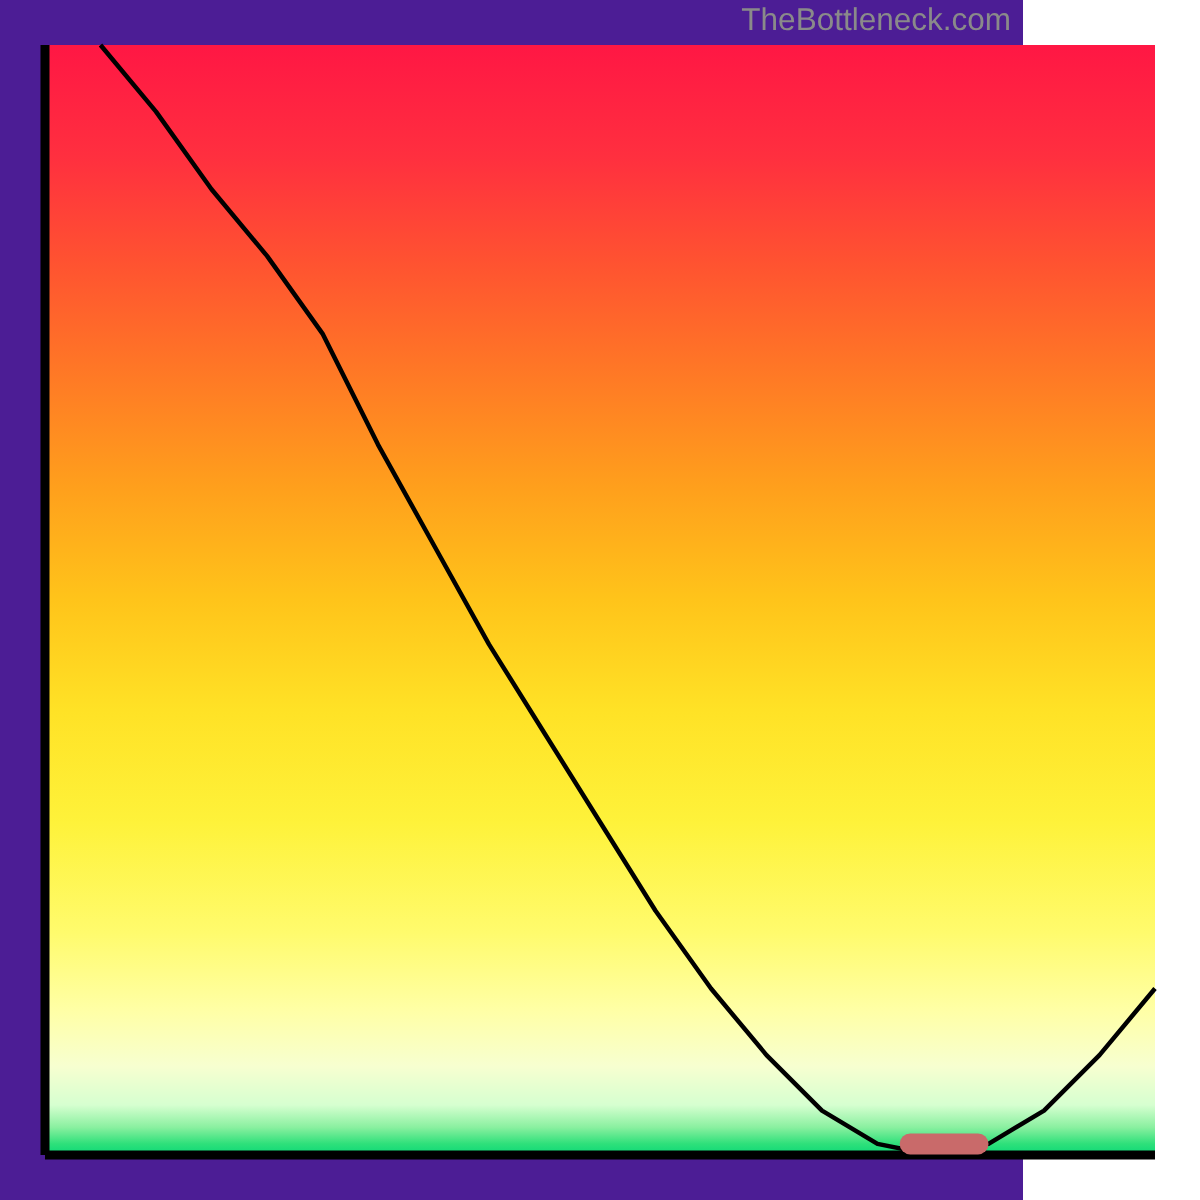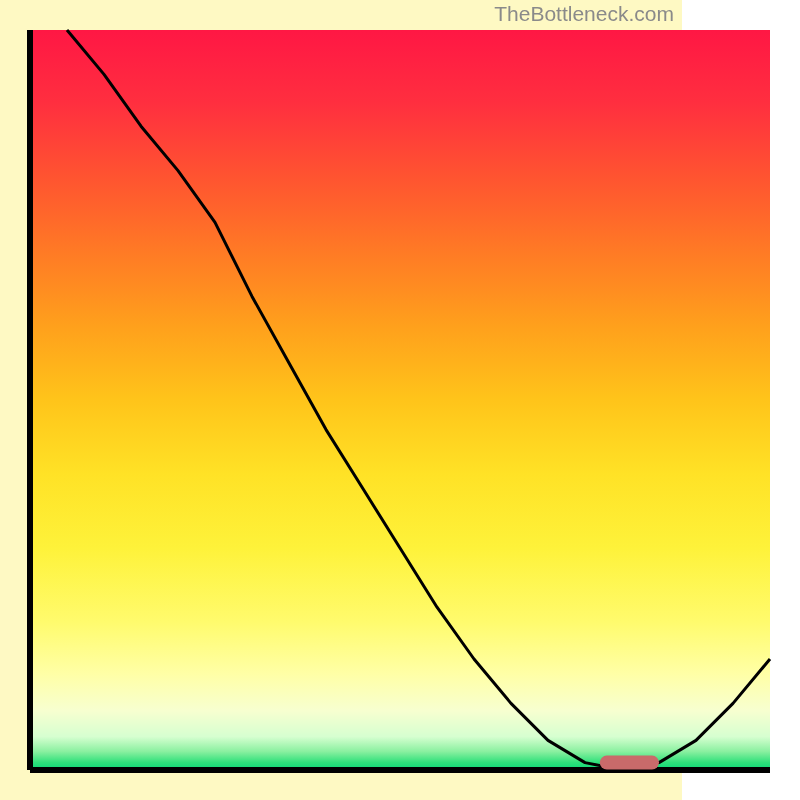--- a/index.html
+++ b/index.html
@@ -7,21 +7,21 @@
     padding: 0;
     width: 800px;
     height: 800px;
     overflow: hidden;
     font-family: Arial, sans-serif;
   }
   .container {
     position: relative;
     width: 682px;
     height: 800px;
-    background: #fef9c3;
+    background: #4c1d95;
   }
   .watermark {
     position: absolute;
     top: 2px;
     right: 8px;
     color: #8a8a8a;
     font-size: 21px;
     font-weight: 500;
     z-index: 10;
   }

